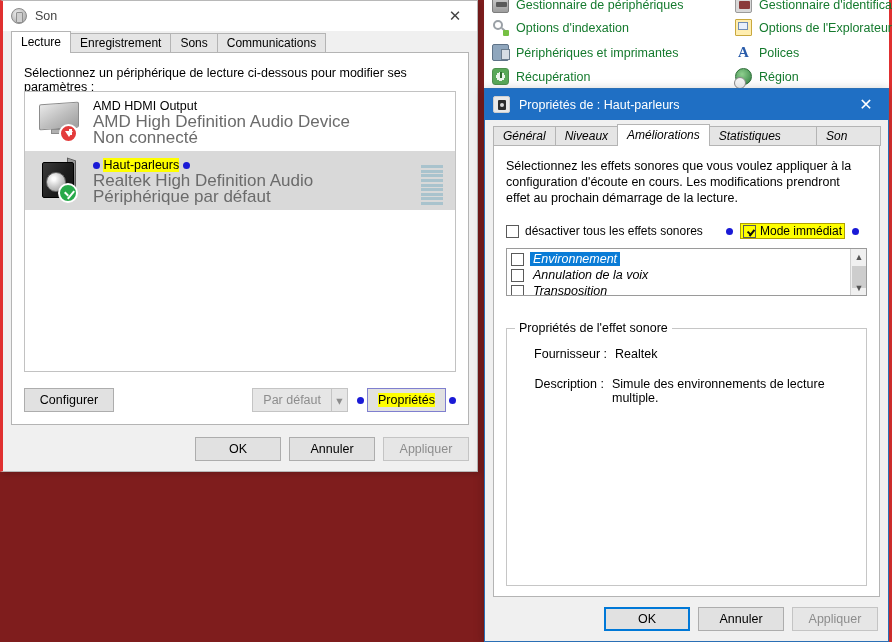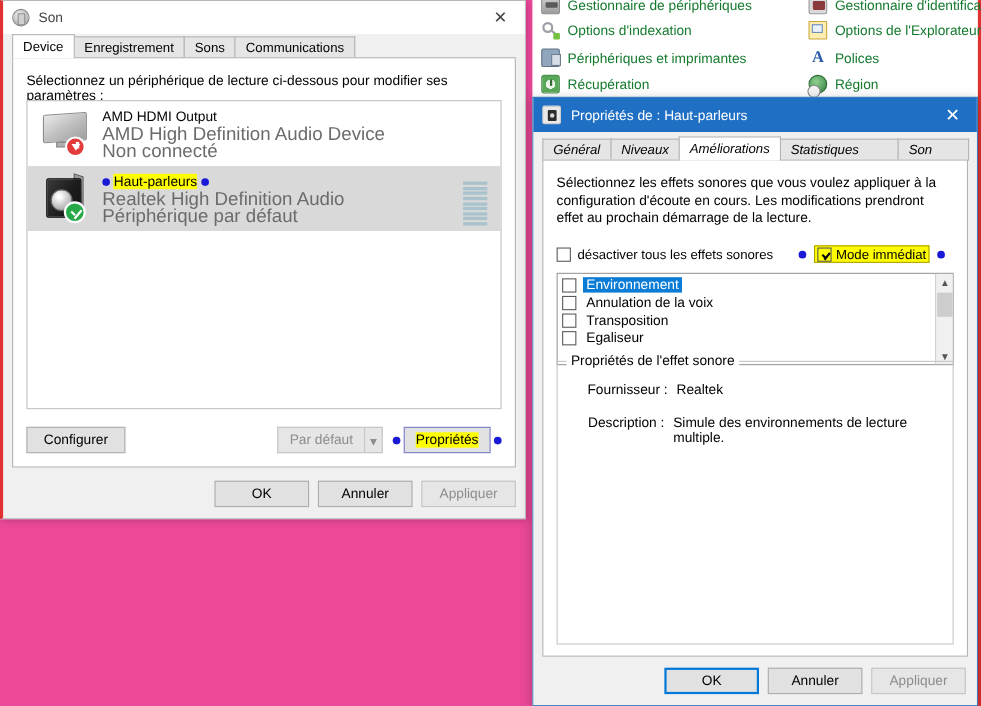--- a/index.html
+++ b/index.html
@@ -5,21 +5,21 @@
   * { box-sizing: border-box; }
   html, body {
     margin: 0; padding: 0;
     width: 892px; height: 642px;
     overflow: hidden;
     background: #ffffff;
     font-family: "Liberation Sans", sans-serif;
     font-size: 12px;
     color: #000000;
   }
-  #root { position: relative; width: 892px; height: 642px; background:#ec4899; }
+  #root { position: relative; width: 892px; height: 642px; background:#7f1d1d; }
 
   
   .cp-backdrop {
     position: absolute; left: 484px; top: 0; width: 408px; height: 642px;
     background: #ffffff;
     border-right: 3px solid #e03030;
   }
   .cp-col { position: absolute; }
   .cp-item {
     position: absolute;
@@ -158,21 +158,21 @@
   .pw-tabstrip { position:absolute; left:8px; top:4px; right:8px; height:22px; display:flex; align-items:flex-end;font-style:italic; }
   .pw-tabline { position:absolute; left:8px; top:25px; right:8px; height:1px; background:#b4b4b4; }
   .pw-panel { position:absolute; left:8px; top:25px; right:8px; bottom:44px; background:#ffffff; border:1px solid #b4b4b4; }
 
   .pw-desc { position:absolute; left:12px; top:12px; right:14px; font-size:12.5px; line-height:16px; }
   .pw-checkrow { position:absolute; left:12px; top:76px; right:12px; height:18px; display:flex; align-items:center; }
   .chk { width:13px; height:13px; border:1px solid #5a5a5a; background:#fff; display:inline-block; position:relative; flex:0 0 13px; }
   .chk.checked:after{ content:""; position:absolute; left:3px; top:6px; width:4px;height:2px; background:#0a0a0a; transform:rotate(45deg);}
   .chk.checked:before{ content:""; position:absolute; left:4px; top:3px; width:8px;height:2px; background:#0a0a0a; transform:rotate(-52deg); margin-top:3px;}
 
-  .efflist { position:absolute; left:12px; top:102px; right:12px; height:84px; border:1px solid #9a9a9a; background:#fff; display:flex; }
+  .efflist { position:absolute; left:12px; top:102px; right:12px; height:48px; border:1px solid #9a9a9a; background:#fff; display:flex;font-style:italic; }
   .efflist-inner { flex:1; padding:2px 0 0 4px; overflow:hidden; }
   .effrow { height:16px; display:flex; align-items:center; gap:6px; font-size:12.5px; }
   .effrow .lbl { padding:0 3px; }
   .effrow.selected .lbl { background:#0a7cd6; color:#ffffff; }
   .effscroll { width:16px; background:#f0f0f0; border-left:1px solid #d0d0d0; position:relative; }
   .effscroll .up, .effscroll .dn { position:absolute; left:0; width:16px; height:15px; display:flex;align-items:center;justify-content:center; color:#555; font-size:9px;}
   .effscroll .up { top:0; } .effscroll .dn { bottom:0; }
   .effscroll .thumb { position:absolute; left:1px; top:17px; width:14px; height:22px; background:#cdcdcd; }
 
   .fieldset { position:absolute; left:12px; top:182px; right:12px; bottom:10px; border:1px solid #c6c6c6; }
@@ -240,21 +240,21 @@
   <div class="sound-win">
     <div class="sw-titlebar">
       <span class="sw-title-icon"></span>
       <span class="sw-title-text">Son</span>
       <span class="sw-close">✕</span>
     </div>
 
     <div class="sw-body">
       <div class="tabline"></div>
       <div class="tabstrip">
-        <div class="tab active"><span>Device</span></div>
+        <div class="tab active"><span>Lecture</span></div>
         <div class="tab"><span>Enregistrement</span></div>
         <div class="tab"><span>Sons</span></div>
         <div class="tab"><span>Communications</span></div>
       </div>
 
       <div class="tabpanel">
         <div class="instr">Sélectionnez un périphérique de lecture ci-dessous pour modifier ses paramètres :</div>
 
         <div class="devlist">
 

